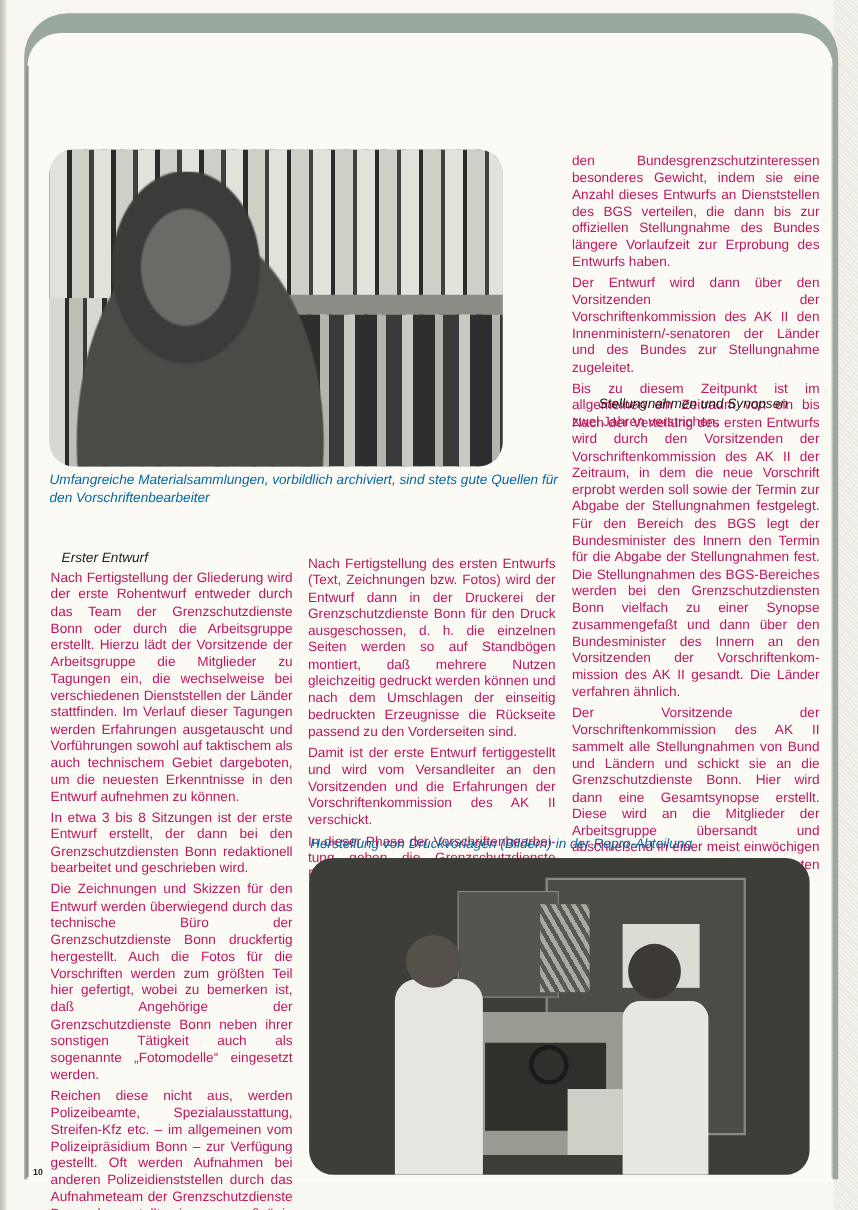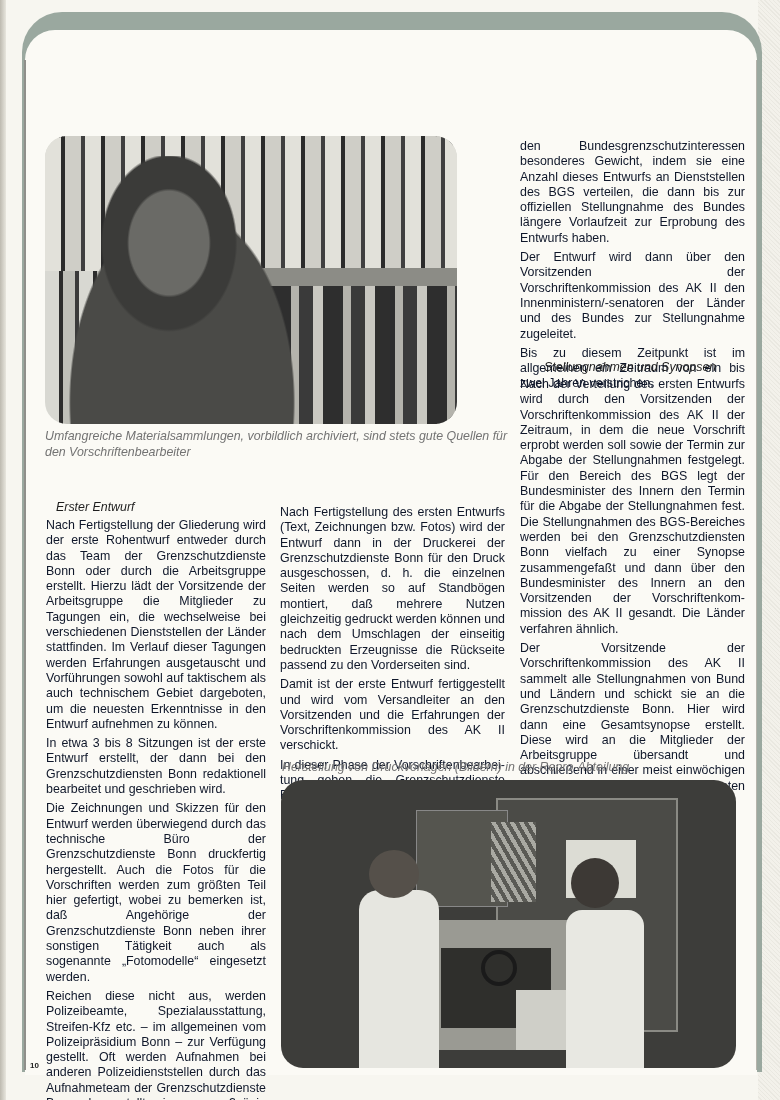--- a/index.html
+++ b/index.html
@@ -100,27 +100,27 @@
     position: absolute; left: 285px; top: 130px; width: 78px; height: 158px; background: #e8e8e2; border-radius: 16px 16px 0 0;
   }
   .photo-repro .head2 {
     position: absolute; left: 290px; top: 78px; width: 48px; height: 50px; border-radius: 50%; background: #3d3935;
   }
   .photo-repro .panel {
     position: absolute; left: 235px; top: 210px; width: 50px; height: 60px; background: #cfcfc8;
   }
 
   .caption {
-    position: absolute; font-style: italic; font-size: 12.4px; line-height: 16px; color: #737373;
+    position: absolute; font-style: italic; font-size: 12.4px; line-height: 16px; color: #0369a1;
   }
   .caption-archive { left: 45px; top: 428px; width: 470px; }
   .caption-repro { left: 282px; top: 759px; width: 420px; }
 
   .col {
-    position: absolute; font-size: 12.4px; line-height: 15.3px; text-align: justify; color: #0f172a;
+    position: absolute; font-size: 12.4px; line-height: 15.3px; text-align: justify; color: #be185d;
   }
   .col p { margin: 0 0 4px 0; hyphens: manual; }
   .col-1 { left: 46px; top: 518px; width: 220px; }
   .col-2 { left: 280px; top: 505px; width: 225px; }
   .col-3a { left: 520px; top: 139px; width: 225px; }
   .col-3b { left: 520px; top: 377px; width: 225px; }
   .section-heading {
     position: absolute; font-style: italic; font-size: 12.4px; line-height: 16px;
   }
   .heading-erster { left: 56px; top: 499px; }

